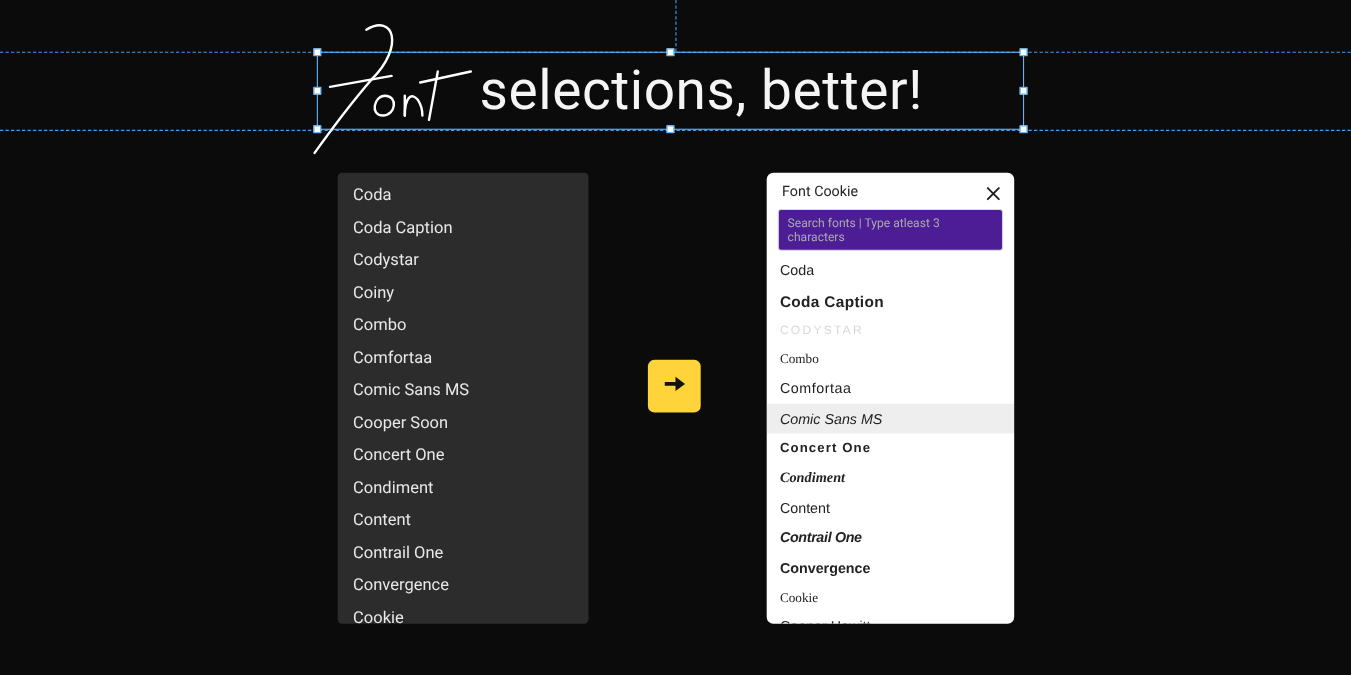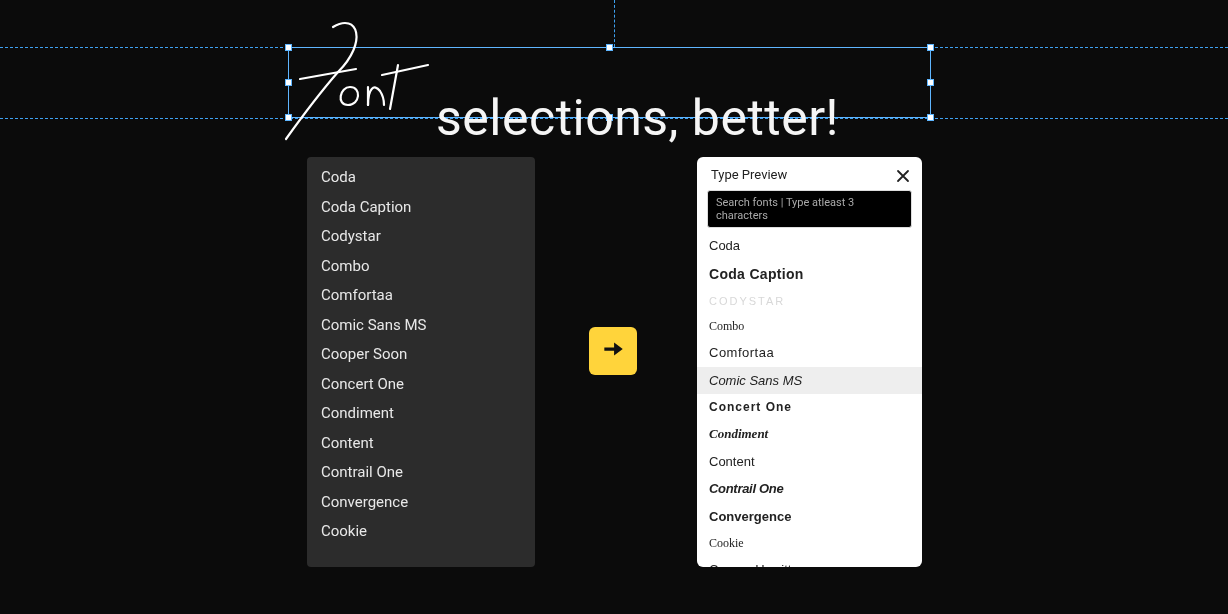--- a/index.html
+++ b/index.html
@@ -71,21 +71,20 @@
     position: absolute;
     left: 148px;
     top: 0;
     height: 71px;
     display: flex;
     align-items: center;
     font-size: 50px;
     color: #f5f5f5;
     font-weight: 400;
     letter-spacing: 0.5px;
-    margin-top: 35px;
   }
 
   
   .left-panel {
     position: absolute;
     left: 307px; top: 157px;
     width: 228px; height: 410px;
     background: #2c2c2c;
     border-radius: 4px;
     padding: 6px 0;
@@ -131,21 +130,21 @@
   }
   .rp-title { font-size: 13px; color: #222; }
   .rp-close { width: 14px; height: 14px; cursor: pointer; }
   .rp-search {
     margin: 0 10px 4px 10px;
     border: 1px solid #ddd;
     border-radius: 3px;
     padding: 5px 8px;
     font-size: 11px;
     color: #aaa;
-    background: #000000;
+    background: #4c1d95;
   }
   .rp-list {
     flex: 1;
     overflow: hidden;
     padding-bottom: 4px;
   }
   .rp-item {
     padding: 4px 12px;
     font-size: 13px;
     color: #222;
@@ -205,20 +204,21 @@
       </g>
     </svg>
   </span>
   <span class="hero-rest">selections, better!</span>
 </div>
 
 <div class="left-panel">
   <div class="left-item">Coda</div>
   <div class="left-item">Coda Caption</div>
   <div class="left-item">Codystar</div>
+  <div class="left-item">Coiny</div>
   <div class="left-item">Combo</div>
   <div class="left-item">Comfortaa</div>
   <div class="left-item">Comic Sans MS</div>
   <div class="left-item">Cooper Soon</div>
   <div class="left-item">Concert One</div>
   <div class="left-item">Condiment</div>
   <div class="left-item">Content</div>
   <div class="left-item">Contrail One</div>
   <div class="left-item">Convergence</div>
   <div class="left-item">Cookie</div>
@@ -227,21 +227,21 @@
 <div class="arrow-box">
   <span>
     <svg viewBox="0 0 24 24">
         <path fill="#111" d="M4 10.5h9V6l8 6-8 6v-4.5H4z"></path>
       </svg>
   </span>
 </div>
 
 <div class="right-panel">
   <div class="rp-header">
-    <span class="rp-title">Type Preview</span>
+    <span class="rp-title">Font Cookie</span>
     <span class="rp-close">
       <svg viewBox="0 0 14 14">
           <path stroke="#222" stroke-width="1.8" stroke-linecap="round" d="M2 2 L12 12 M12 2 L2 12"></path>
         </svg>
     </span>
   </div>
   <div class="rp-search">Search fonts | Type atleast 3 characters</div>
   <div class="rp-list" id="rp-list">
       <div class="rp-item f-coda">Coda</div>
       <div class="rp-item f-codacaption">Coda Caption</div>

